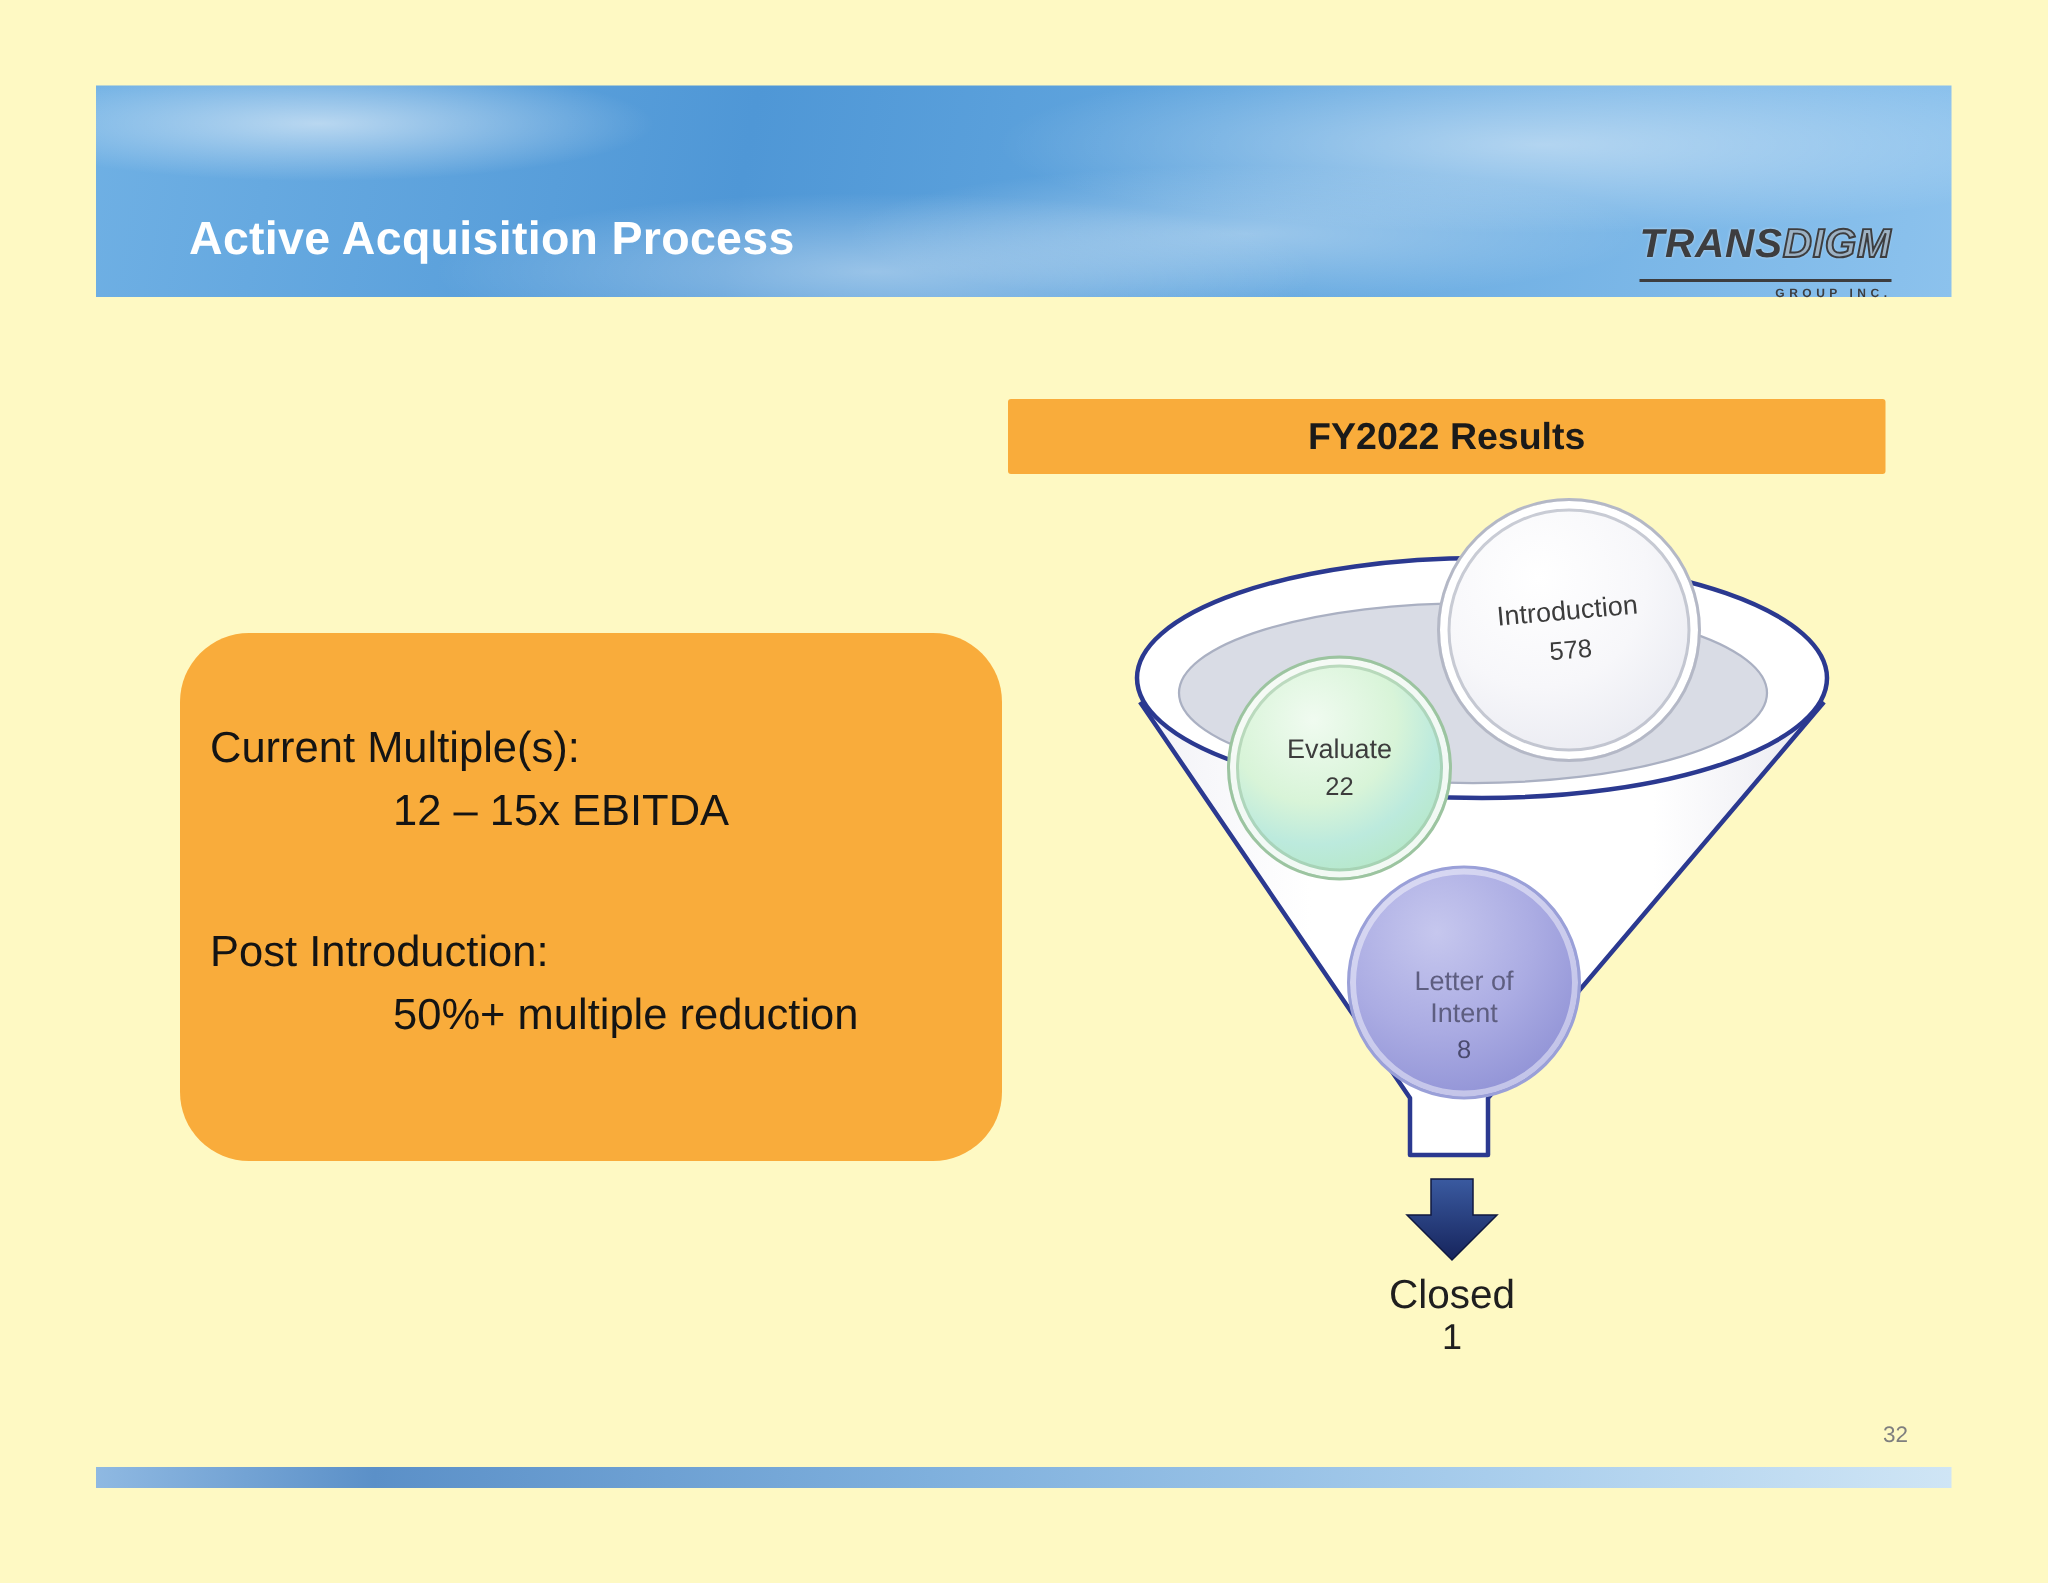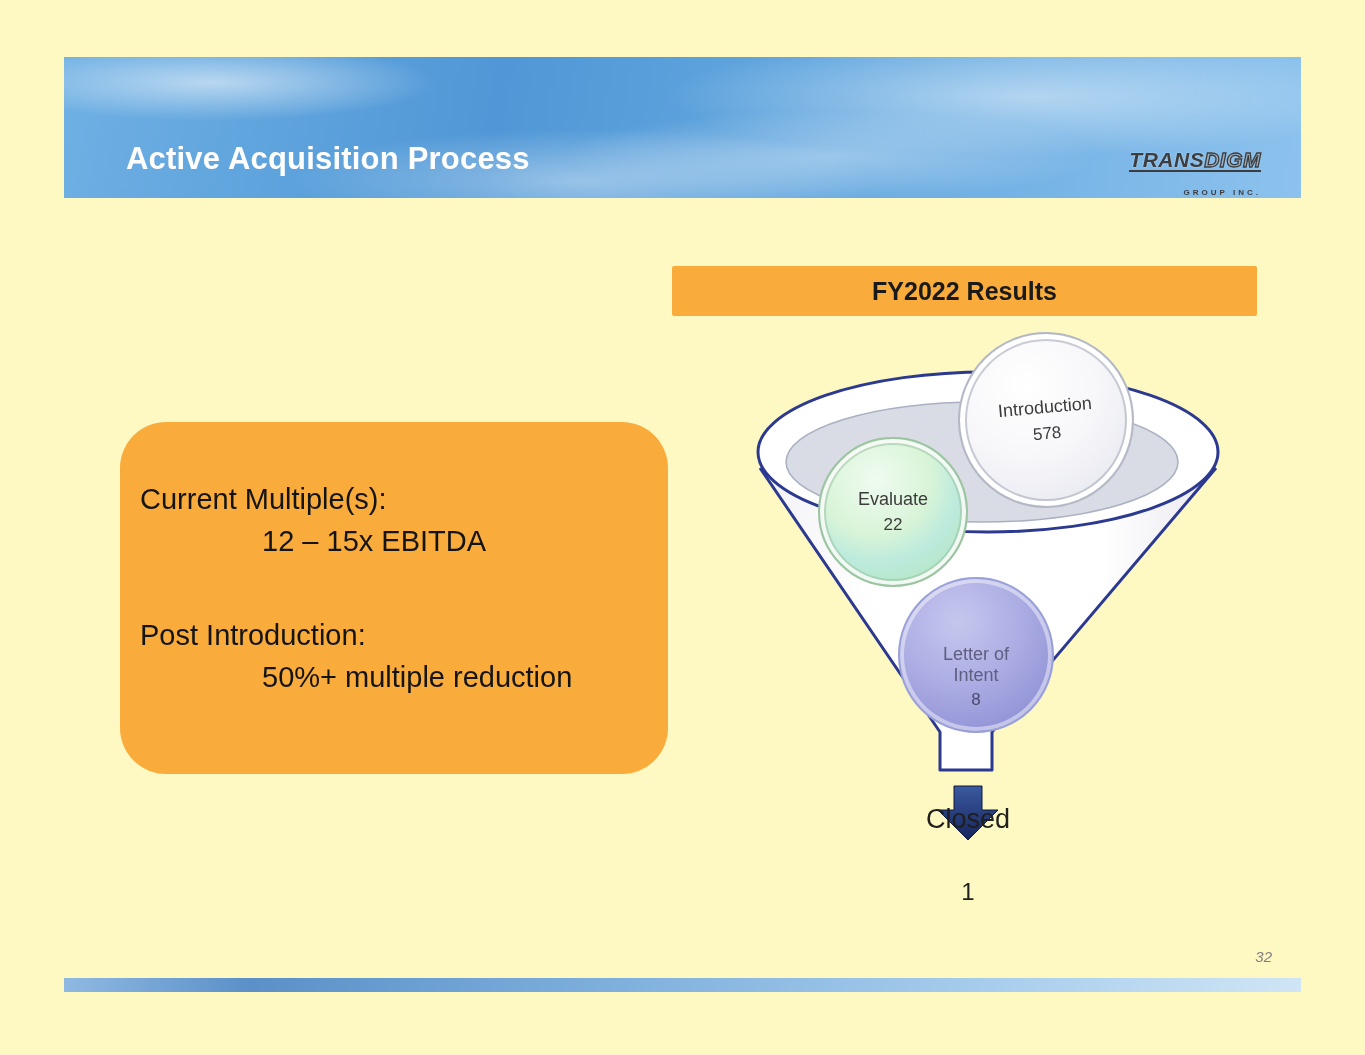--- a/index.html
+++ b/index.html
@@ -36,34 +36,34 @@
   }
   .logo {
     position: absolute;
     right: 40px; top: 92px;
     display: inline-block;
     text-align: right;
   }
   .logo-text {
     font-style: italic;
     font-weight: 900;
-    font-size: 21px;
+    font-size: 27px;
     color: #3d3d3f;
     letter-spacing: 0.5px;
     line-height: 1;
     text-shadow: 0 0 2px rgba(255,255,255,0.55);
   }
   .logo-digm {
     color: rgba(61,61,63,0.28);
     -webkit-text-stroke: 1.3px #3d3d3f;
   }
   .logo-sub {
-    margin-top: 0;
+    margin-top: 10px;
     border-top: 2px solid #3d3d3f;
-    padding-top: 16px;
+    padding-top: 3px;
     font-size: 8px;
     font-weight: bold;
     letter-spacing: 3px;
     color: #3d3d3f;
     text-align: right;
   }
 
   
   .results-banner {
     position: absolute;
@@ -135,21 +135,21 @@
     border: 2px solid #9aa0d8;
     box-shadow: inset 0 0 0 4px rgba(255,255,255,0.45);
   }
   .stage-label { font-size: 18px; color: #3c3c3c; line-height: 1.15; }
   .stage-value { font-size: 17px; color: #3c3c3c; margin-top: 6px; }
   .circle-loi .stage-label { color: #5e5e80; width: 88px; margin-top: 44px; }
   .circle-loi .stage-value { color: #4a4a6e; margin-top: 4px; }
 
   .closed-label {
     position: absolute;
-    left: 868px; top: 804px;
+    left: 868px; top: 848px;
     width: 200px;
     text-align: center;
     font-size: 27px;
     color: #1f1f1f;
     z-index: 2;
   }
   .closed-value {
     position: absolute;
     left: 868px; top: 878px;
     width: 200px;
@@ -158,21 +158,20 @@
     color: #1f1f1f;
     z-index: 2;
   }
 
   
   .page-number {
     position: absolute;
     right: 93px; top: 948px;
     font-size: 15px;
     color: #7f7f7f;
-    font-style: italic;
   }
   .footer-bar {
     position: absolute;
     left: 64px; top: 978px;
     width: 1237px; height: 14px;
     background: linear-gradient(90deg, #8fb9e2 0%, #5b90c8 15%, #7fb0dd 45%, #a8cdec 75%, #cfe5f5 100%);
   }
 </style>
 </head>
 <body>

